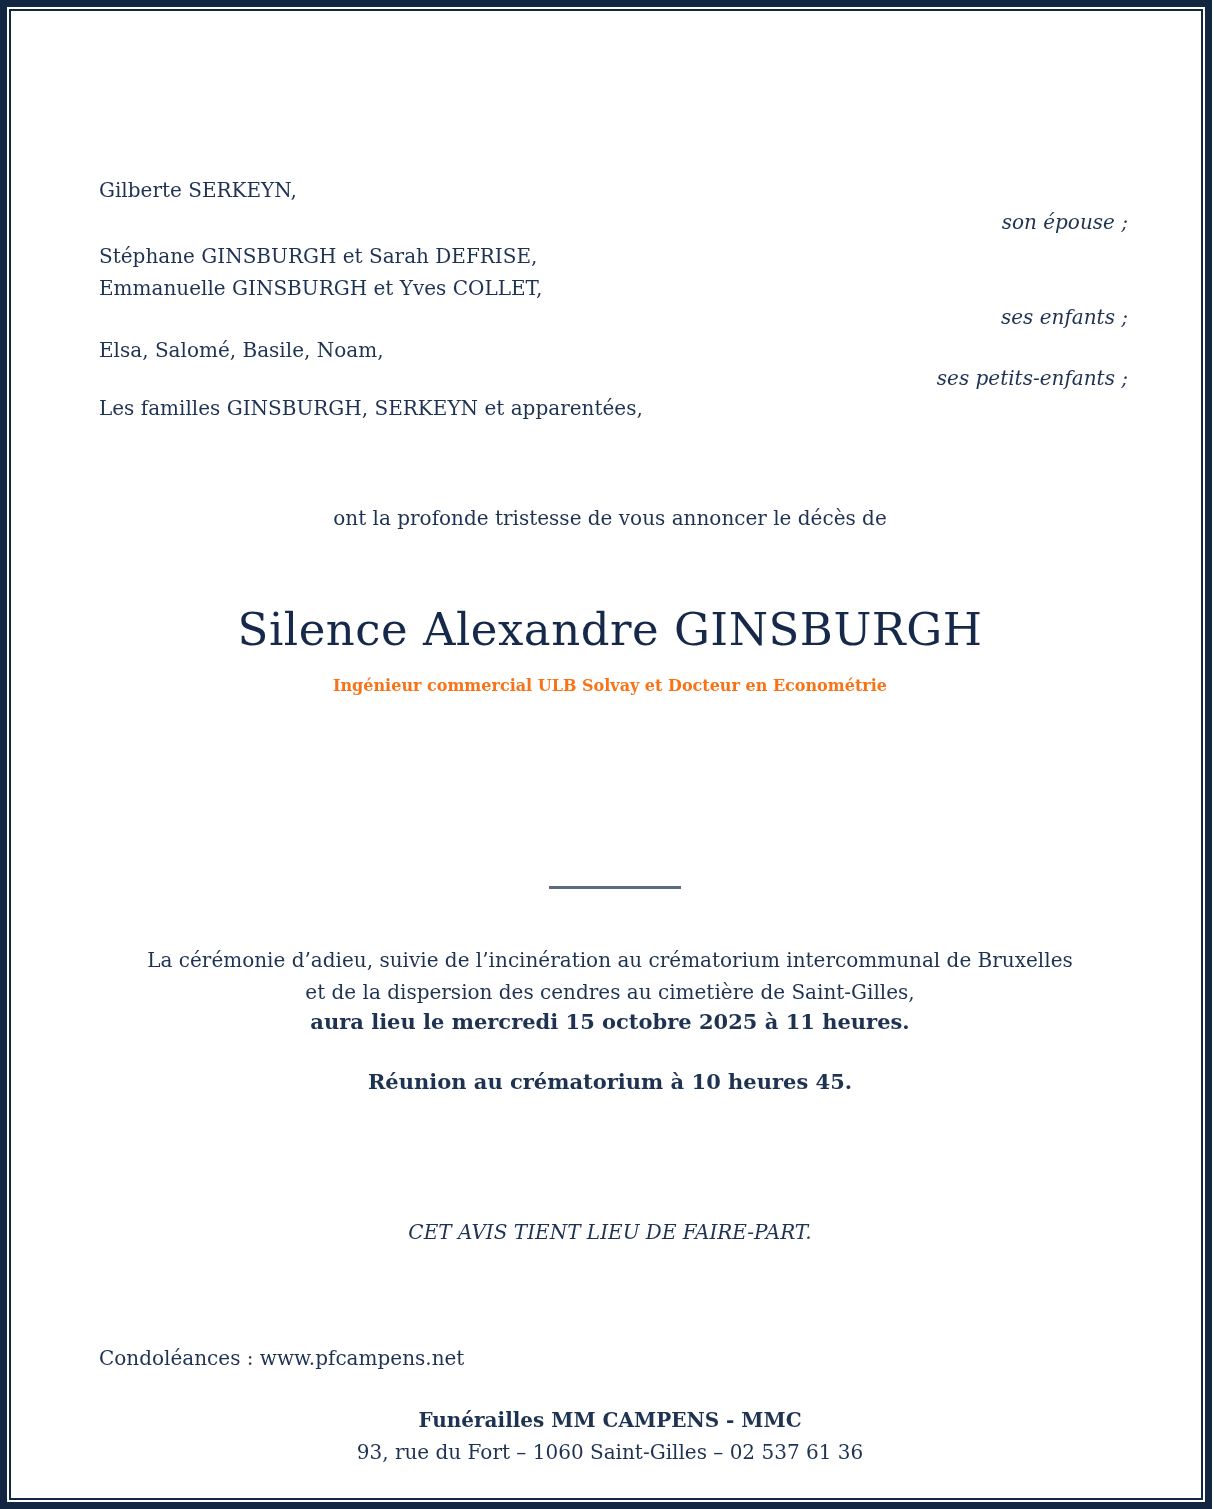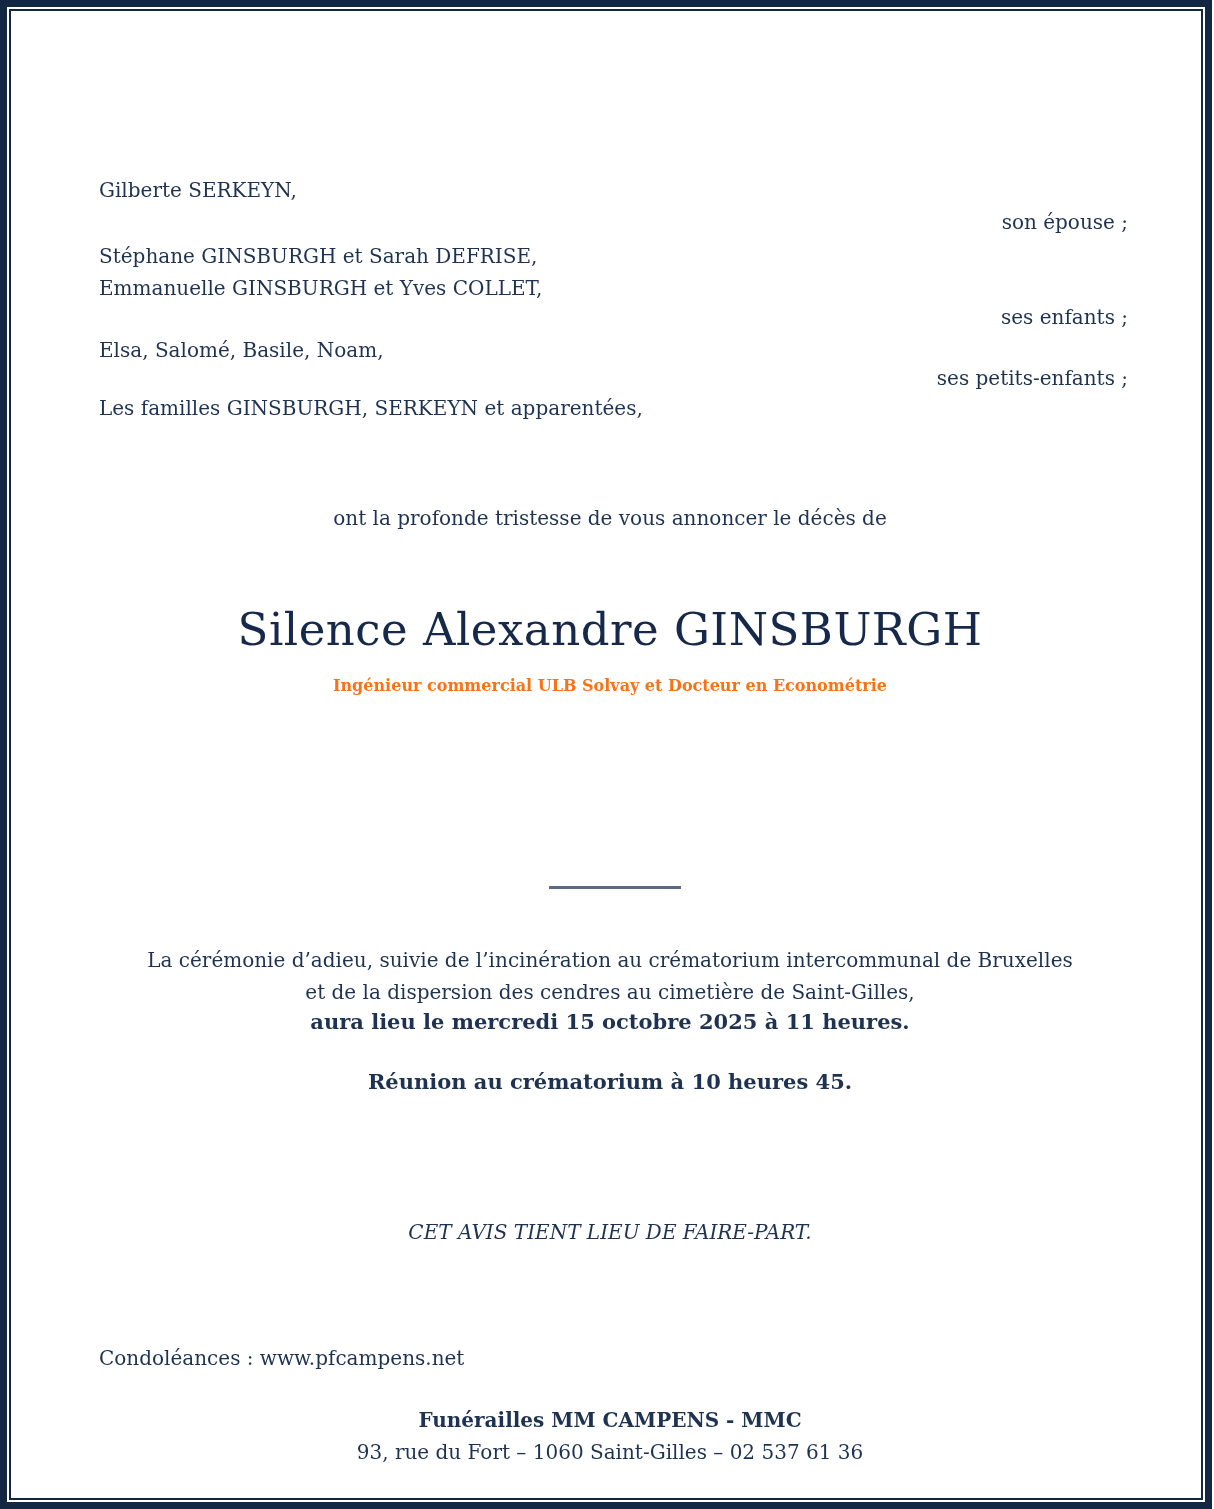--- a/index.html
+++ b/index.html
@@ -32,21 +32,21 @@
     position: absolute;
     top: 0; left: 0; right: 0; bottom: 0;
   }
   .line {
     position: absolute;
     font-size: 20px;
     line-height: 30px;
     white-space: nowrap;
   }
   .left   { left: 99px; }
-  .right  { right: 84px; text-align: right; }
+  .right  { right: 84px; text-align: right; font-style: italic; }
   .center { left: 4px; width: 100%; text-align: center; }
   .bold   { font-weight: bold; }
   .italic { font-style: italic; }
   .deceased-name {
     font-size: 45px;
     line-height: 60px;
     color: #16294a;
     letter-spacing: 0.5px;
   }
   .subtitle {

